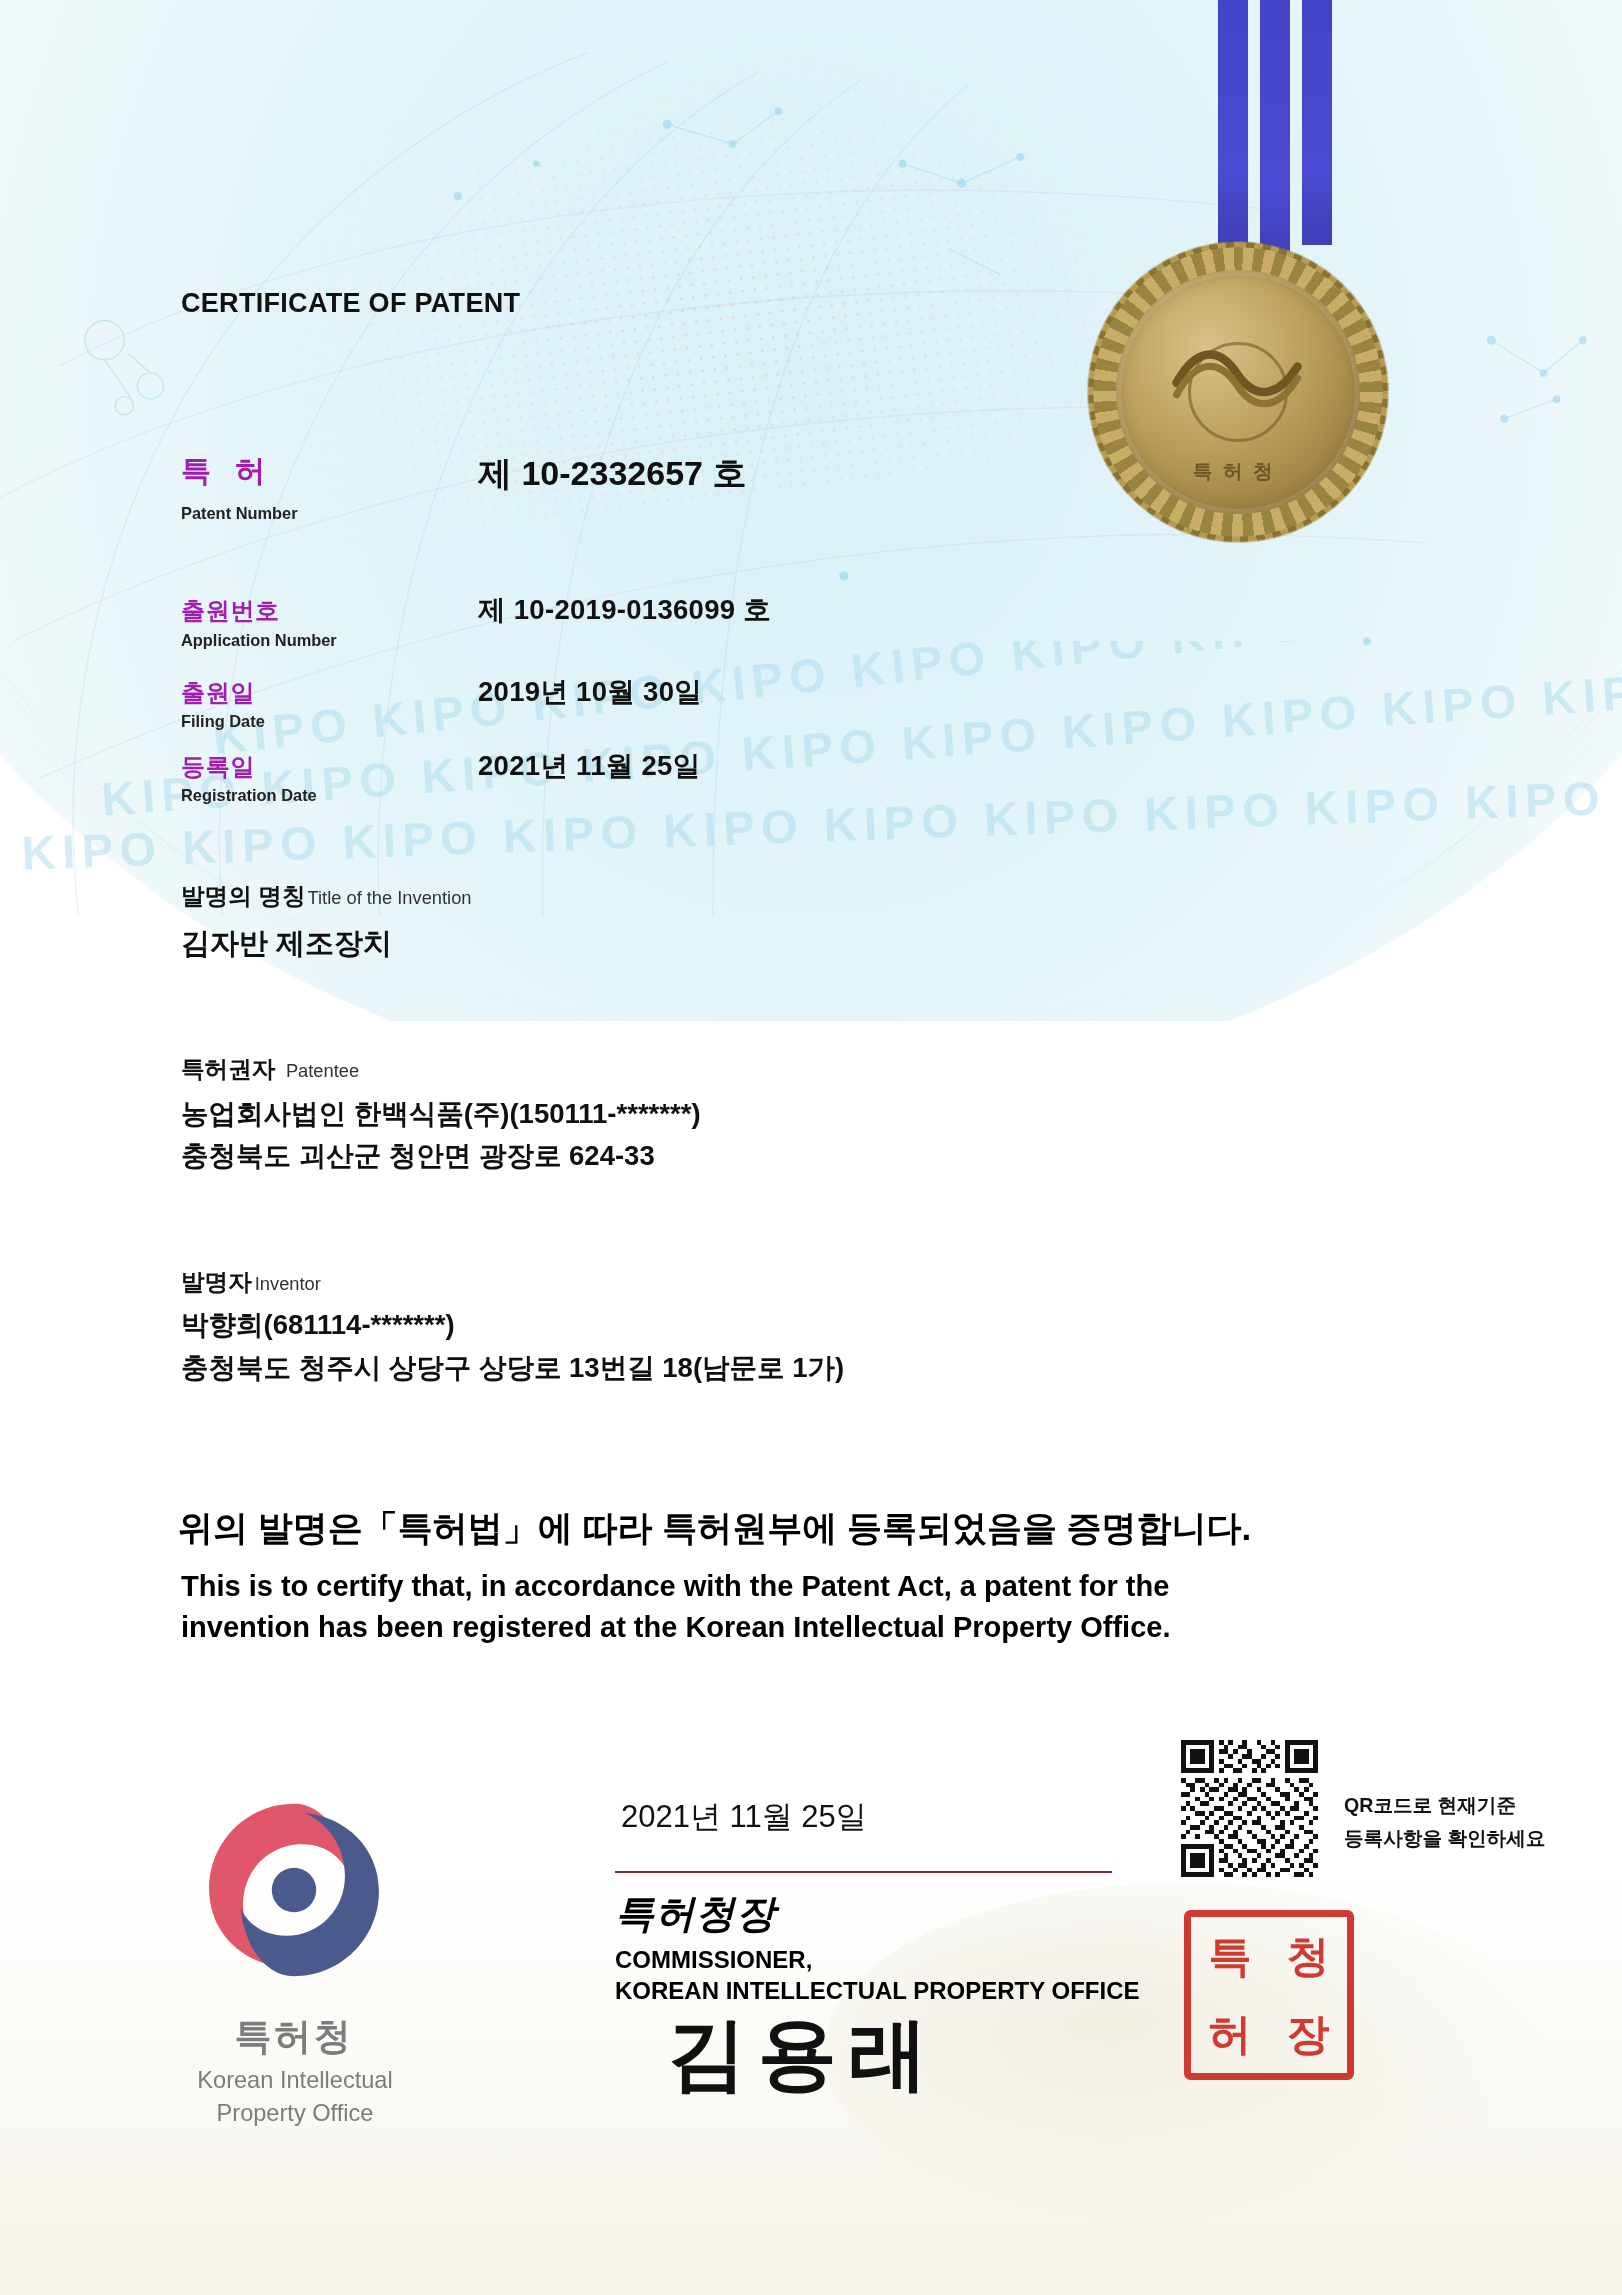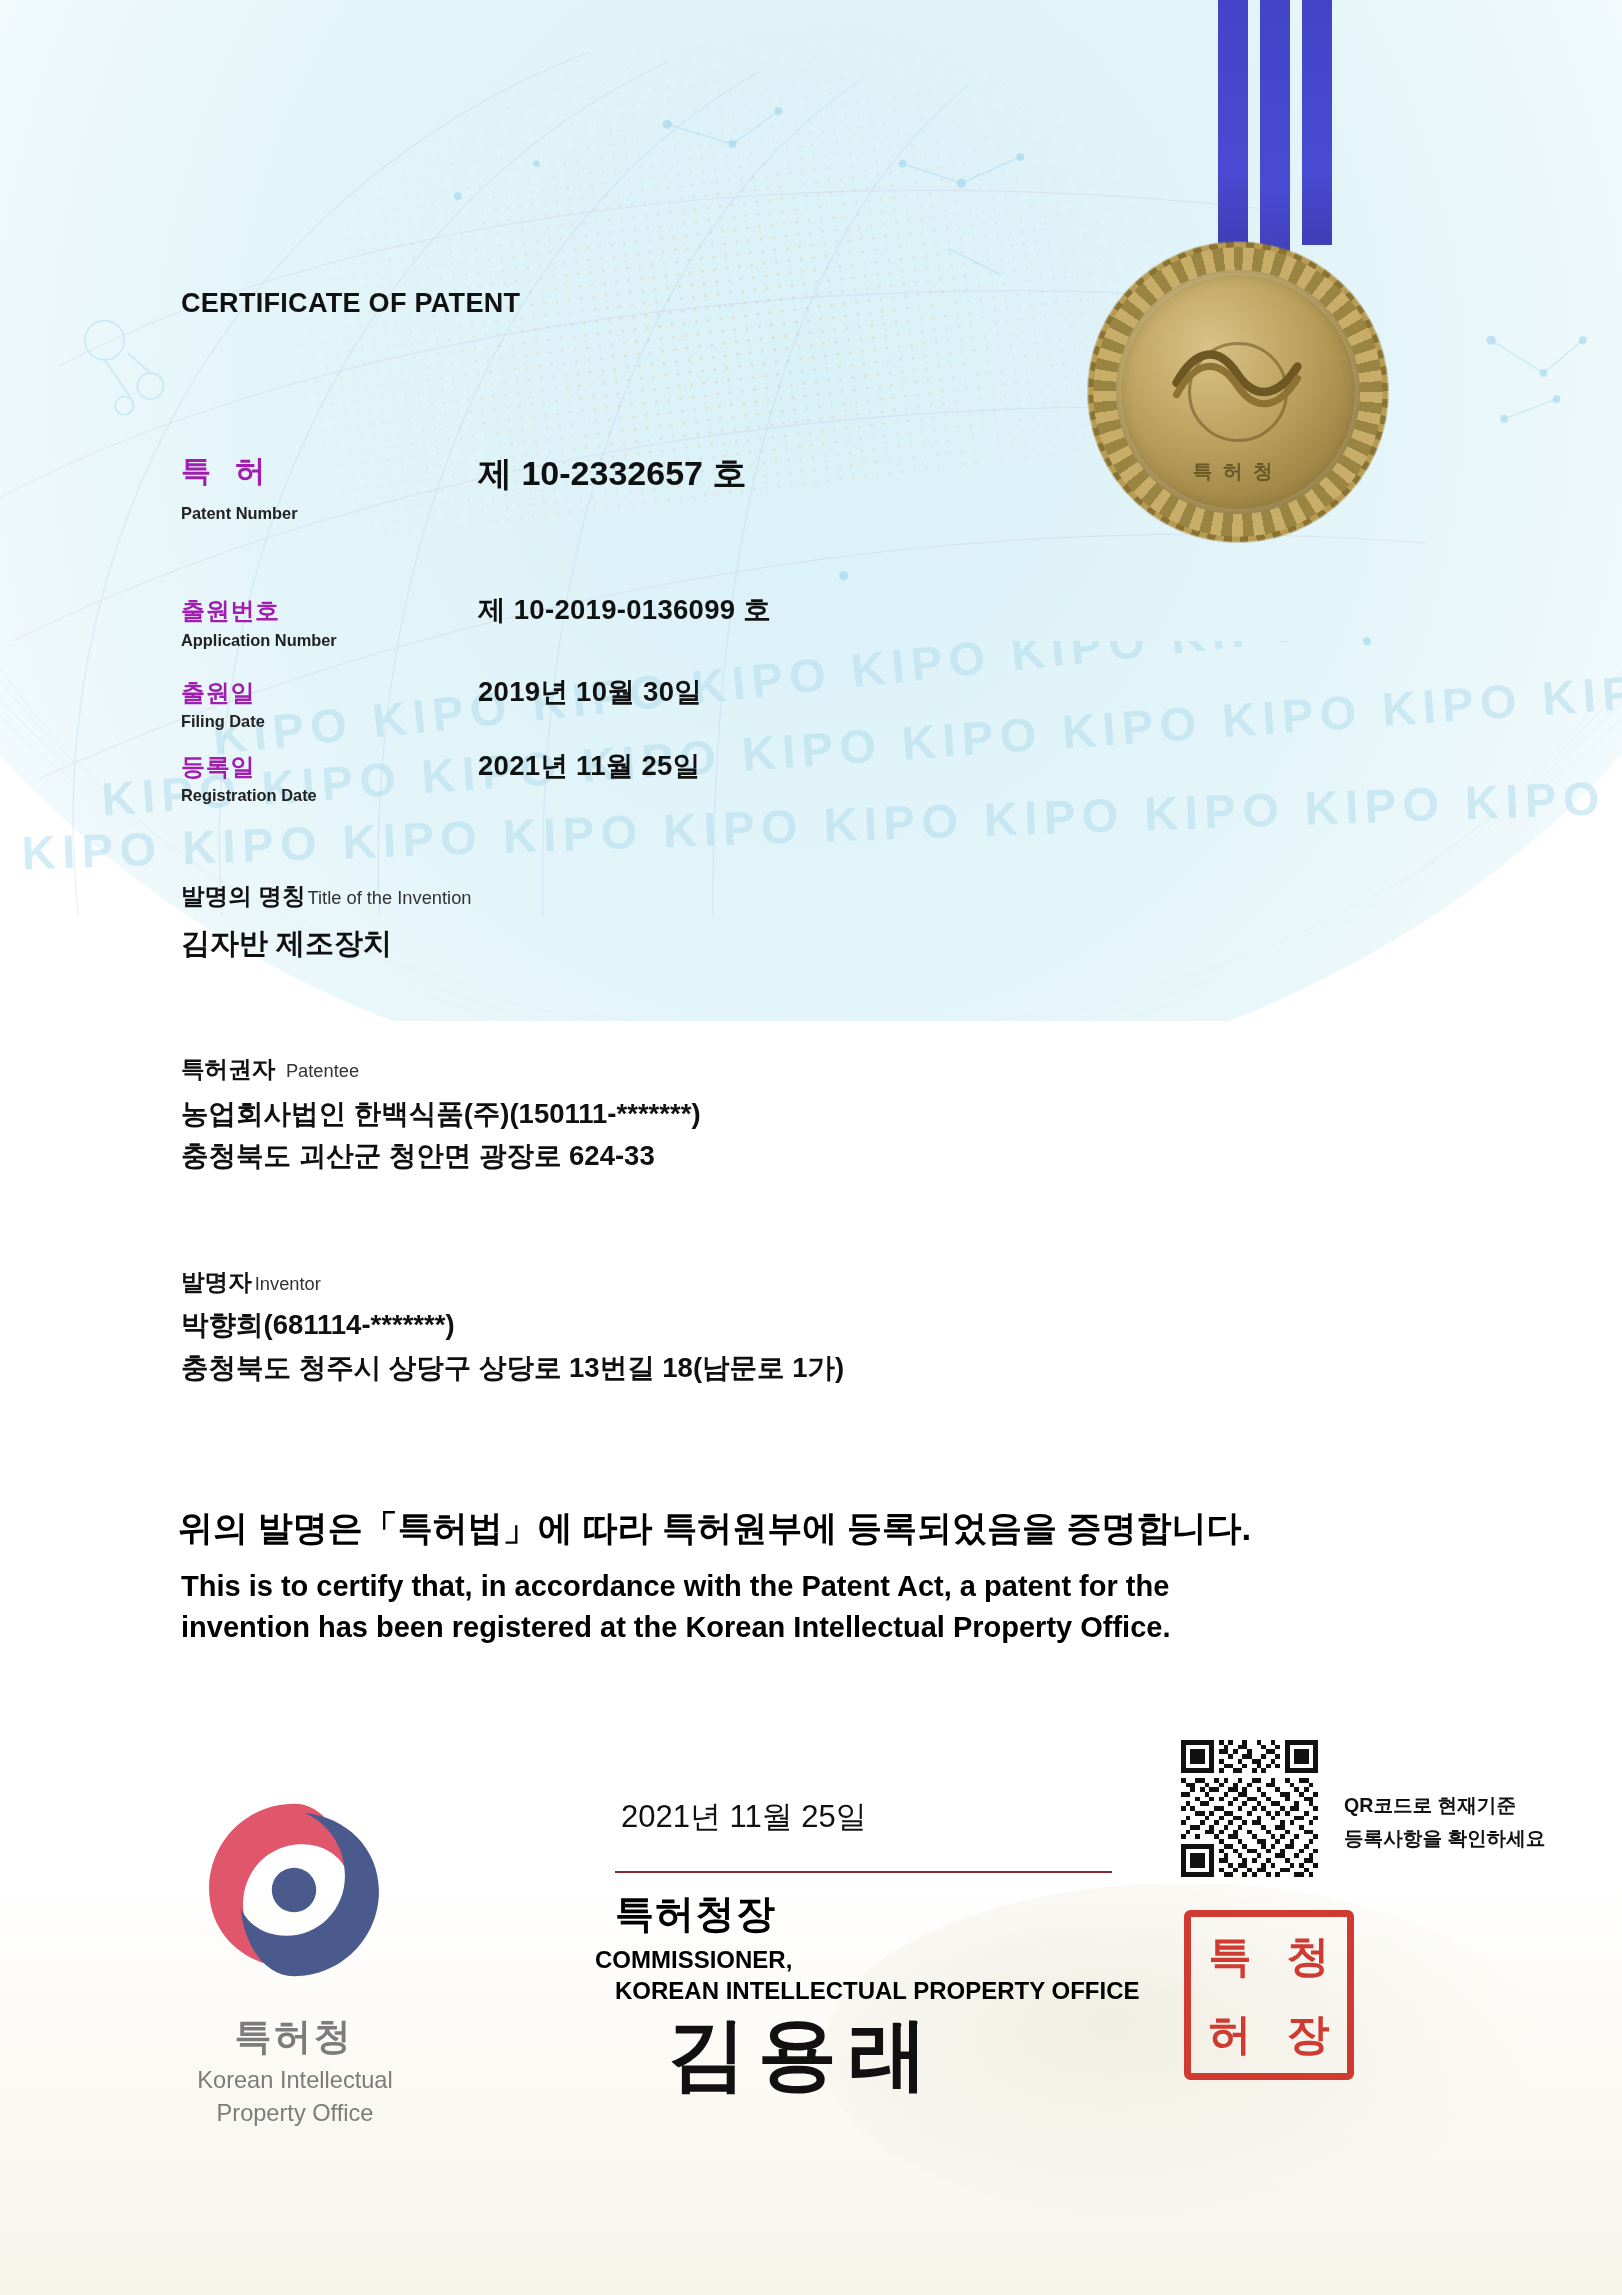--- a/index.html
+++ b/index.html
@@ -321,24 +321,25 @@
     background: #8a2a2a;
   }
   .commissioner-ko {
     position: absolute;
     left: 615px;
     top: 1887px;
     font-size: 39px;
     font-weight: 700;
     letter-spacing: 1.3px;
     color: #000;
+    font-style: italic;
   }
   .commissioner-en1 {
     position: absolute;
-    left: 595px;
+    left: 615px;
     top: 1946px;
     font-size: 24px;
     font-weight: 700;
     color: #000;
   }
   .commissioner-en2 {
     position: absolute;
     left: 615px;
     top: 1977px;
     font-size: 24px;

